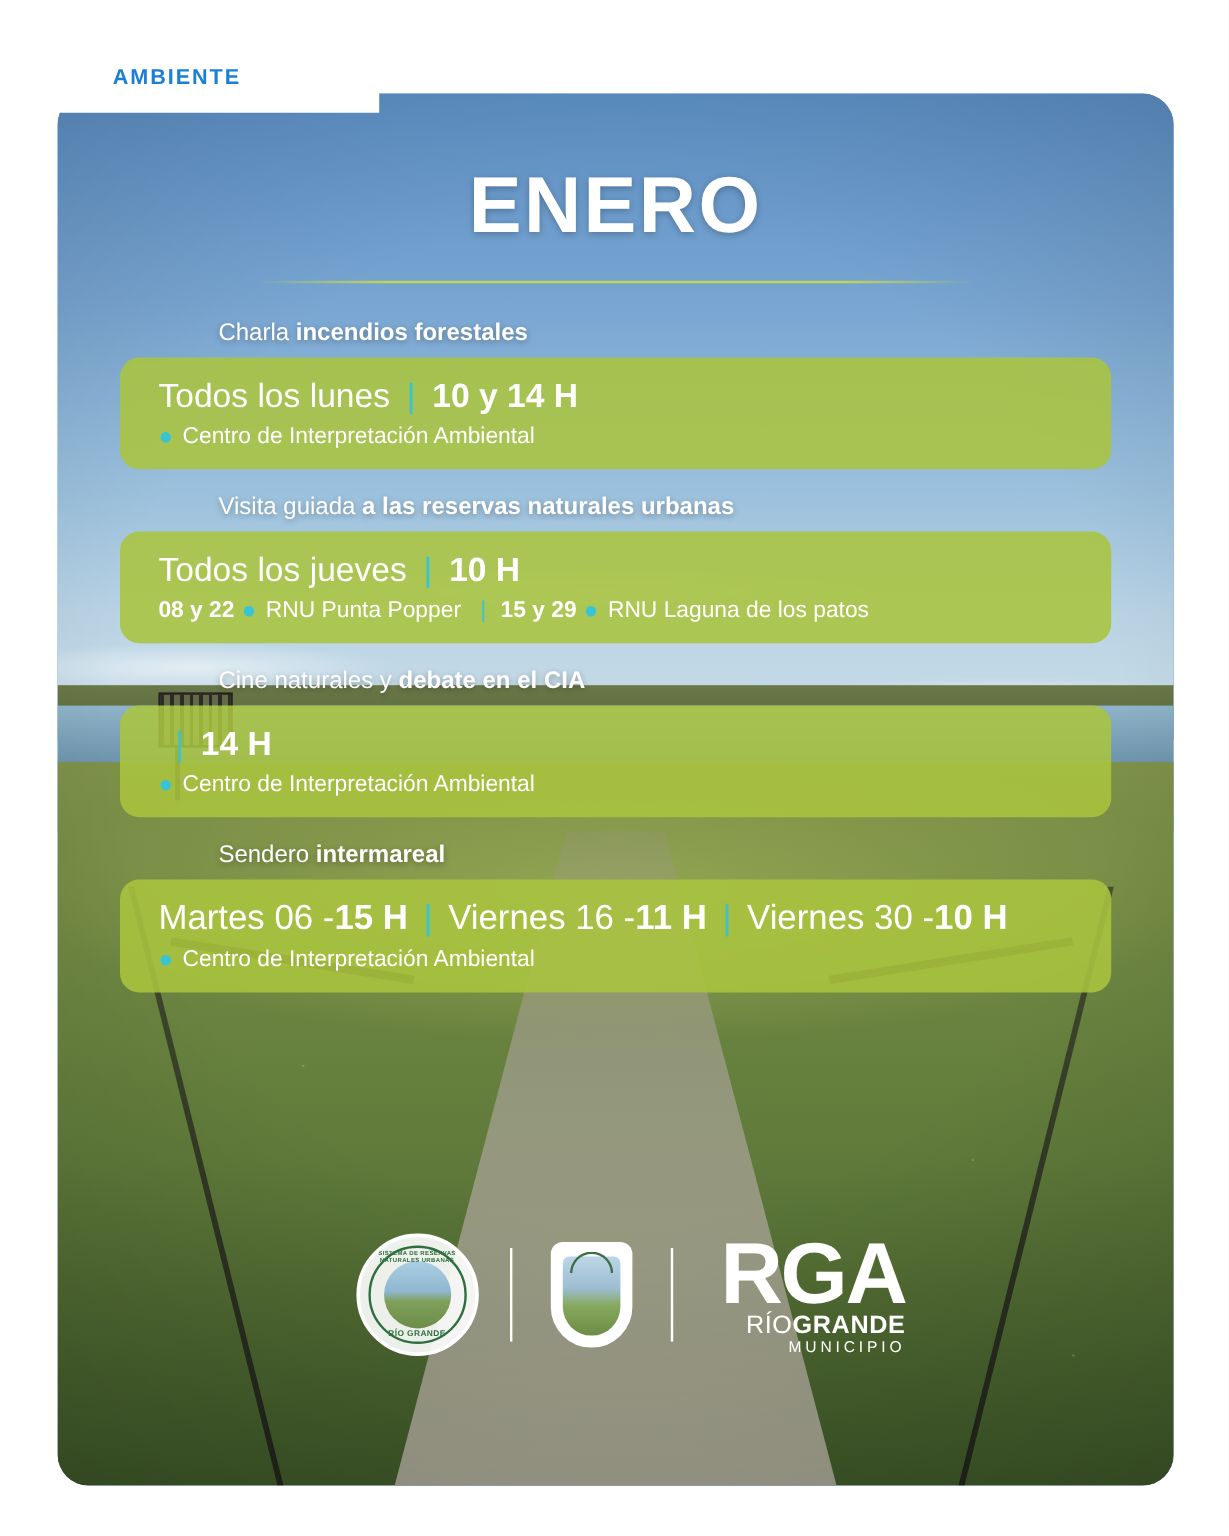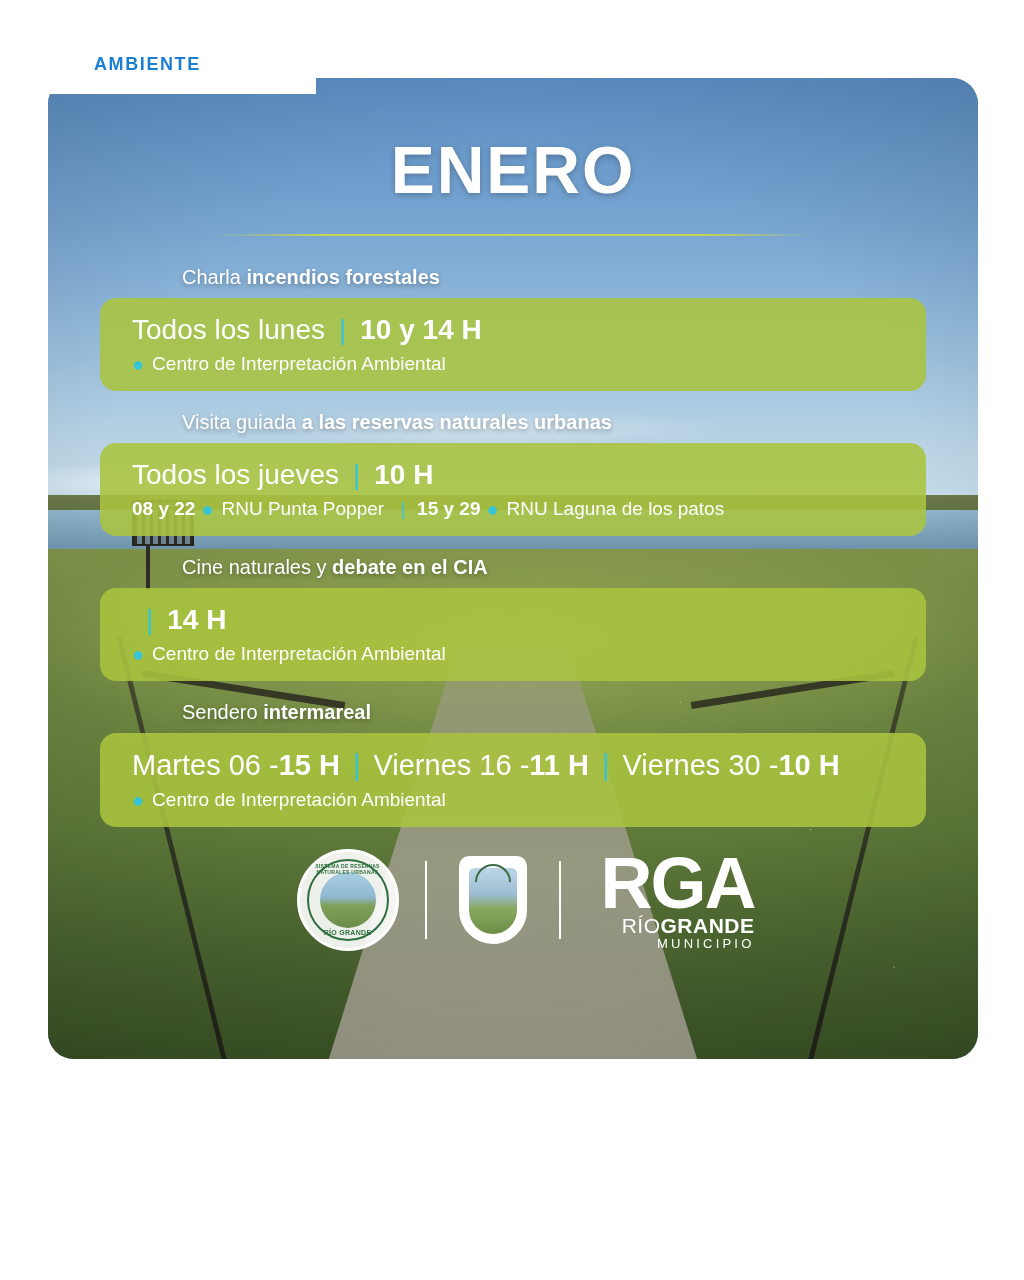--- a/index.html
+++ b/index.html
@@ -14,21 +14,21 @@
     overflow: hidden;
     position: relative;
   }
 
   
   .poster {
     position: absolute;
     left: 48px;
     top: 78px;
     width: 930px;
-    height: 981px;
+    height: 1160px;
     border-radius: 26px;
     overflow: hidden;
     background: #5b8bbd;
   }
 
   
   .bg-sky {
     position: absolute;
     left: 0; top: 0; right: 0;
     height: 48%;

